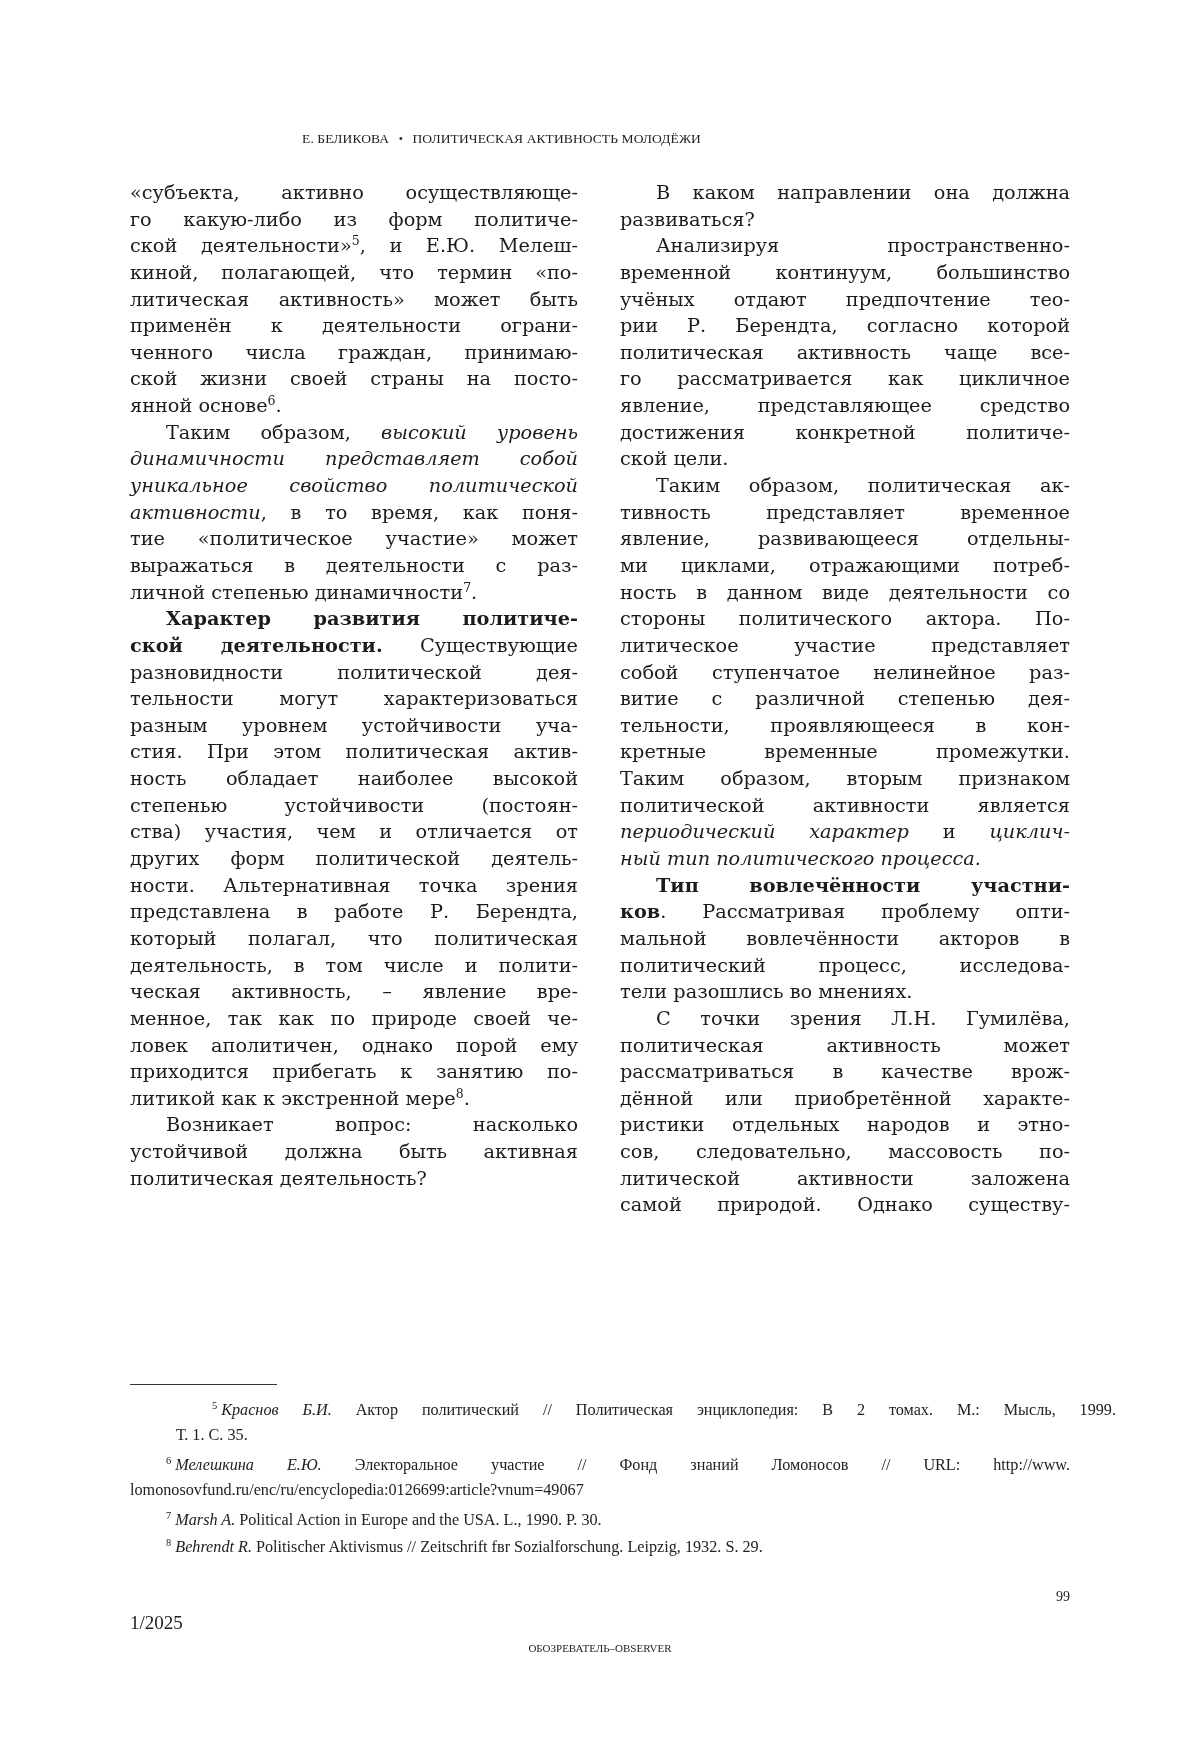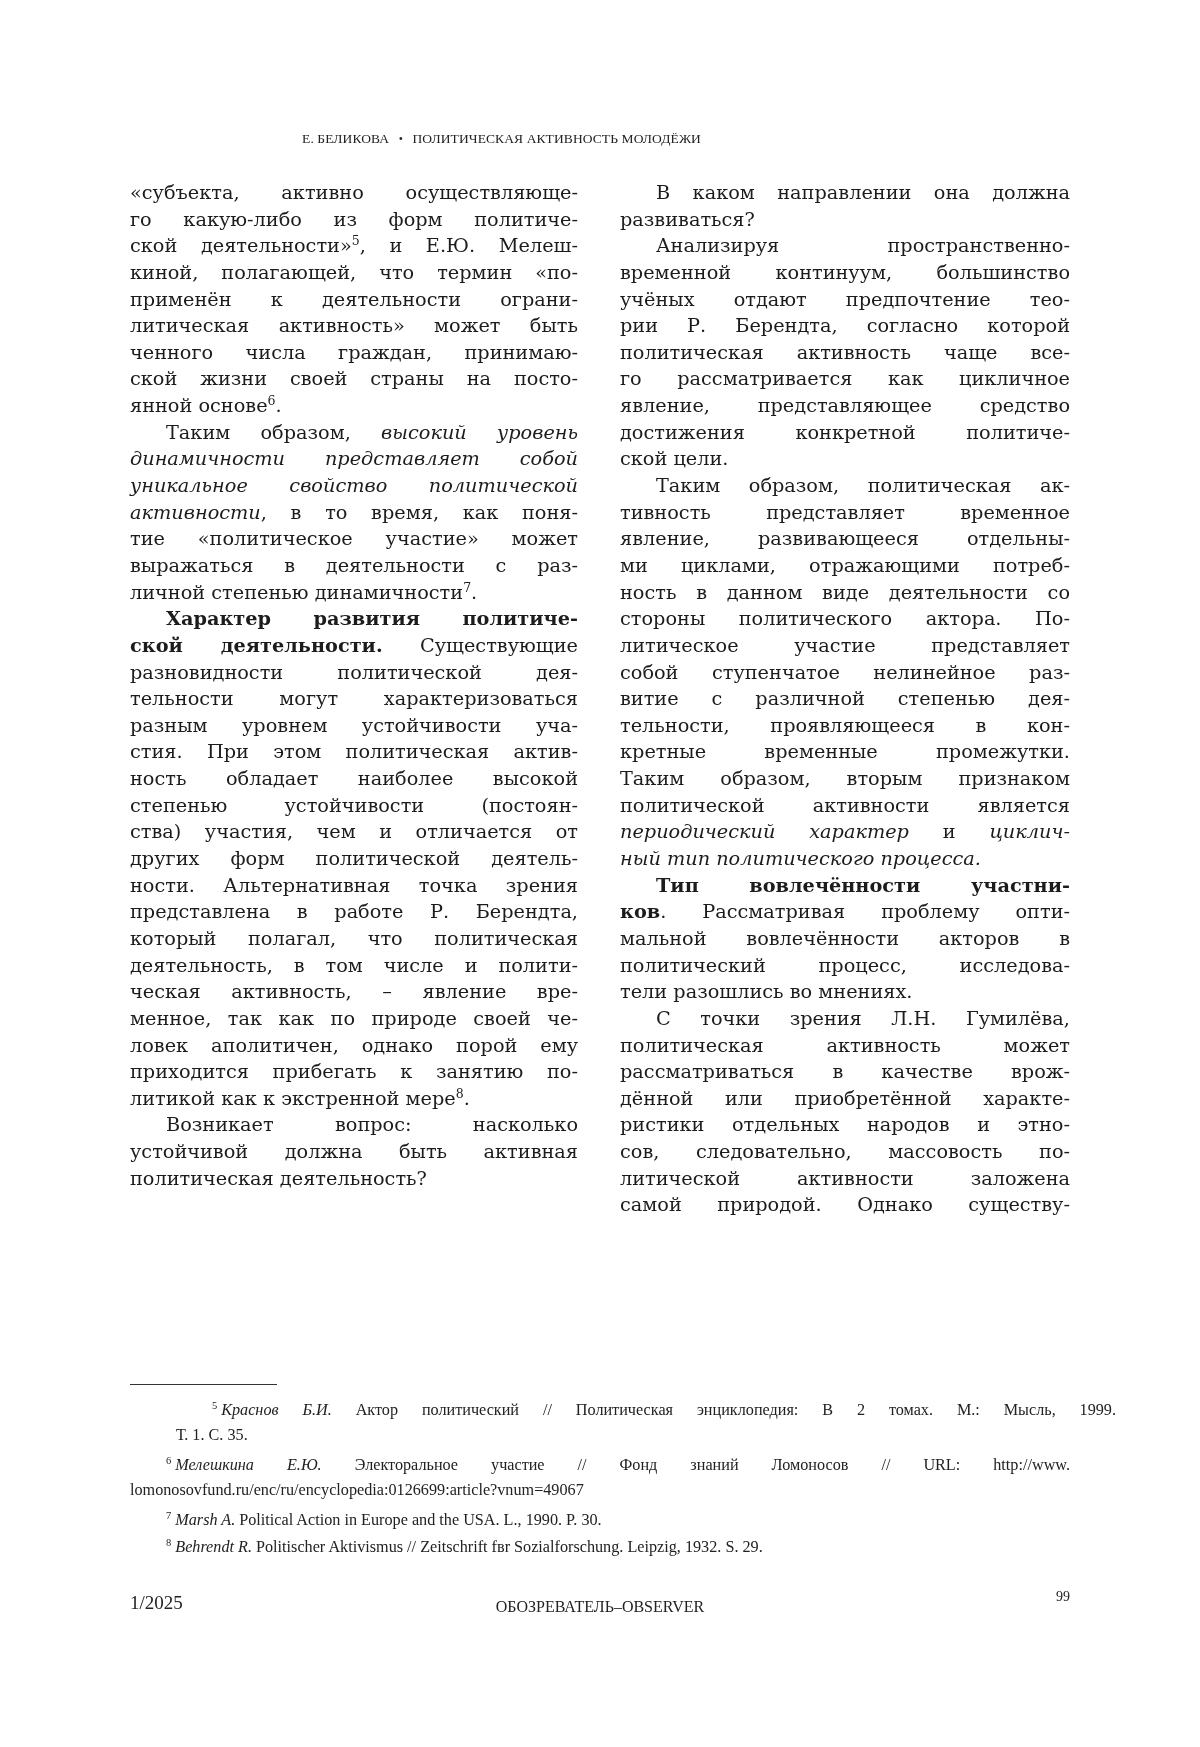--- a/index.html
+++ b/index.html
@@ -31,41 +31,41 @@
     position: absolute; left: 130px; width: 940px;
     font-family: "Liberation Serif", serif; font-size: 16.2px; line-height: 25px; color: #222;
   }
   .fn .fl { display: block; white-space: nowrap; }
   .fn .fl.ind { padding-left: 36px; }
   .fn .fl.just { text-align: justify; text-align-last: justify; }
   .fn sup { font-size: 10.5px; vertical-align: 6px; margin-right: 4px; }
   .footer {
     position: absolute; top: 1592px; font-family: "Liberation Serif", serif; color: #222;
   }
-  .footer.issue { left: 130px; font-size: 19px; }
-  .footer.journal { left: 0; width: 1200px; text-align: center; font-size: 16px; top: 1598px; font-family: Liberation Serif, serif; }
+  .footer.issue { left: 130px; font-size: 19px; margin-top: 20px; }
+  .footer.journal { left: 0; width: 1200px; text-align: center; font-size: 11px; top: 1642px; font-family: Liberation Serif, serif; }
   .footer.page { right: 130px; font-size: 14px; top: 1589px; }
 </style>
 </head>
 <body>
 
 <div class="running-head">
   <span>Е. БЕЛИКОВА</span>
   <span class="dot">•</span>
   <span>ПОЛИТИЧЕСКАЯ АКТИВНОСТЬ МОЛОДЁЖИ</span>
 </div>
 
 <div class="col left">
   <div>
     <span class="ln">«субъекта, активно осуществляюще-</span>
     <span class="ln">го какую-либо из форм политиче-</span>
     <span class="ln"><span>ской деятельности»</span><sup>5</sup><span>, и Е.Ю. Мелеш-</span></span>
     <span class="ln">киной, полагающей, что термин «по-</span>
+    <span class="ln">литическая активность» может быть</span>
     <span class="ln">применён к деятельности ограни-</span>
-    <span class="ln">литическая активность» может быть</span>
     <span class="ln">ченного числа граждан, принимаю-</span>
     <span class="ln">ской жизни своей страны на посто-</span>
     <span class="ln last"><span>янной основе</span><sup>6</sup><span>.</span></span>
   </div>
 
   <div>
     <span class="ln ind"><span>Таким образом, </span><span class="it">высокий уровень</span></span>
     <span class="ln it">динамичности представляет собой</span>
     <span class="ln it">уникальное свойство политической</span>
     <span class="ln"><span class="it">активности</span><span>, в то время, как поня-</span></span>

